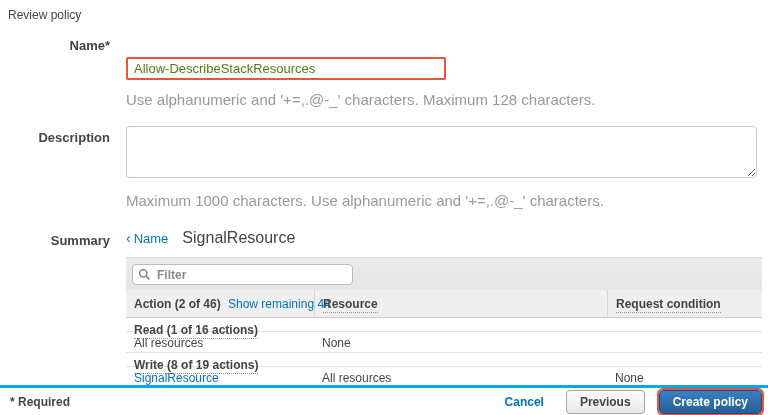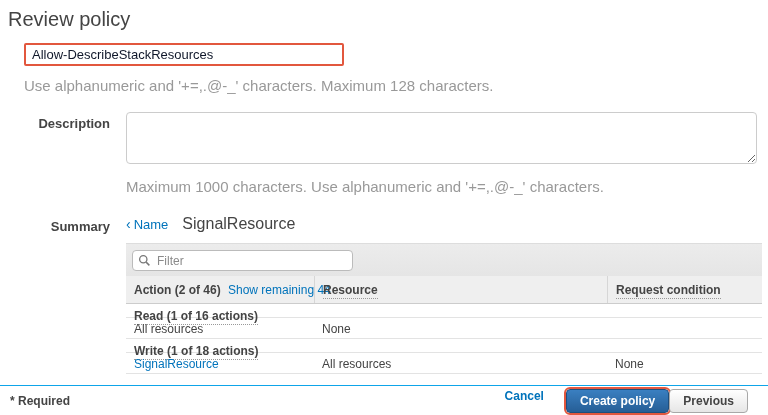--- a/index.html
+++ b/index.html
@@ -7,21 +7,21 @@
   body {
     font-family: "Liberation Sans", sans-serif;
     font-size: 12px;
     color: #444;
     background: #fff;
     overflow: hidden;
     position: relative;
   }
   .page { padding: 8px 0 0 8px; }
   h1.page-title {
-    font-size: 20px;
+    font-size: 12px;
     font-weight: 400;
     color: #444;
     margin-bottom: 12px;
   }
   .form-row { display: flex; align-items: flex-start; margin-bottom: 0; }
   .flabel {
     width: 102px;
     flex: 0 0 102px;
     text-align: right;
     font-weight: 700;
@@ -31,22 +31,23 @@
   }
   .fcontent { margin-left: 16px; flex: 1; }
   .name-input {
     width: 320px;
     height: 23px;
     border: 2px solid #e2573e;
     border-radius: 2px;
     padding: 2px 6px;
     font-family: "Liberation Sans", sans-serif;
     font-size: 13px;
-    color: #0f172a;
+    color: #4d7c0f;
     outline: none;
+    margin-top: 23px;
   }
   .help {
     font-size: 15px;
     color: #999;
     margin-top: 11px;
     margin-bottom: 18px;
   }
   .desc-textarea {
     width: 631px;
     height: 52px;
@@ -79,20 +80,21 @@
   .filter-box input {
     width: 100%;
     height: 21px;
     border: 1px solid #bbb;
     border-radius: 4px;
     padding: 2px 6px 2px 24px;
     font-family: "Liberation Sans", sans-serif;
     font-size: 12px;
     color: #444;
     outline: none;
+    font-weight: bold;
   }
   .filter-box input::placeholder { color: #8a8a8a; }
   .search-icon { position: absolute; left: 6px; top: 4px; width: 13px; height: 13px; }
   .grid3 { display: grid; grid-template-columns: 188px 293px 155px; }
   .thead {
     background: #efefef;
     border-bottom: 1px solid #ccc;
     height: 28px;
   }
   .th {
@@ -108,28 +110,28 @@
   .trow { border-bottom: 1px solid #e3e3e3; background: #fff; }
   .trow.group { padding: 5px 0 4px 8px; height: 14px; }
   .trow.group span { font-weight: 700; font-size: 12px; color: #444; }
   .trow.data { height: 21px; }
   .trow.data .td { padding: 4px 0 0 8px; font-size: 12px; color: #444; white-space: nowrap; }
   .footer {
     position: absolute;
     left: 0; right: 0; bottom: 0;
     height: 30px;
     background: #fff;
-    border-top: 1px solid #0ea5e9;
+    border-top: 3px solid #0ea5e9;
     display: flex;
     align-items: center;
     justify-content: space-between;
     padding: 0 6px 0 10px;
   }
   .required-note { font-weight: 700; font-size: 12px; color: #444; }
-  .footer-actions { display: flex; }
+  .footer-actions { display: flex; align-items: center; }
   .cancel-link { font-weight: 700; font-size: 12px; margin-right: 22px; }
   .btn {
     font-family: "Liberation Sans", sans-serif;
     font-weight: 700;
     font-size: 12px;
     border-radius: 4px;
     padding: 4px 13px;
     cursor: pointer;
     height: 24px;
   }
@@ -147,20 +149,21 @@
     outline-offset: 0px;
   }
 </style>
 </head>
 <body>
 
 <div class="page">
   <h1 class="page-title">Review policy</h1>
 
   <div class="form-row">
+    <label class="flabel">Name*</label>
     <div class="fcontent">
       <input type="text" class="name-input" value="Allow-DescribeStackResources" style="">
       <div class="help">Use alphanumeric and '+=,.@-_' characters. Maximum 128 characters.</div>
     </div>
   </div>
 
   <div class="form-row">
     <label class="flabel">Description</label>
     <div class="fcontent">
       <textarea class="desc-textarea" value="" style=""></textarea>
@@ -203,33 +206,33 @@
         <div class="trow group">
           <span class="dotted">Read (1 of 16 actions)</span>
         </div>
 
         <div class="trow data grid3">
           <div class="td">All resources</div>
           <div class="td">None</div>
         </div>
 
         <div class="trow group">
-          <span class="dotted">Write (1 of 18 actions)</span>
+          <span class="dotted">Write (8 of 19 actions)</span>
         </div>
 
         <div class="trow data grid3">
           <div class="td"><a class="link">SignalResource</a></div>
           <div class="td">All resources</div>
           <div class="td">None</div>
         </div>
       </div>
     </div>
   </div>
 </div>
 
 <div class="footer">
   <span class="required-note">* Required</span>
   <div class="footer-actions">
     <a class="link cancel-link">Cancel</a>
+    <button class="btn btn-default">Previous</button>
     <button class="btn btn-primary">Create policy</button>
-    <button class="btn btn-default">Previous</button>
   </div>
 </div>
 
 </body></html>

